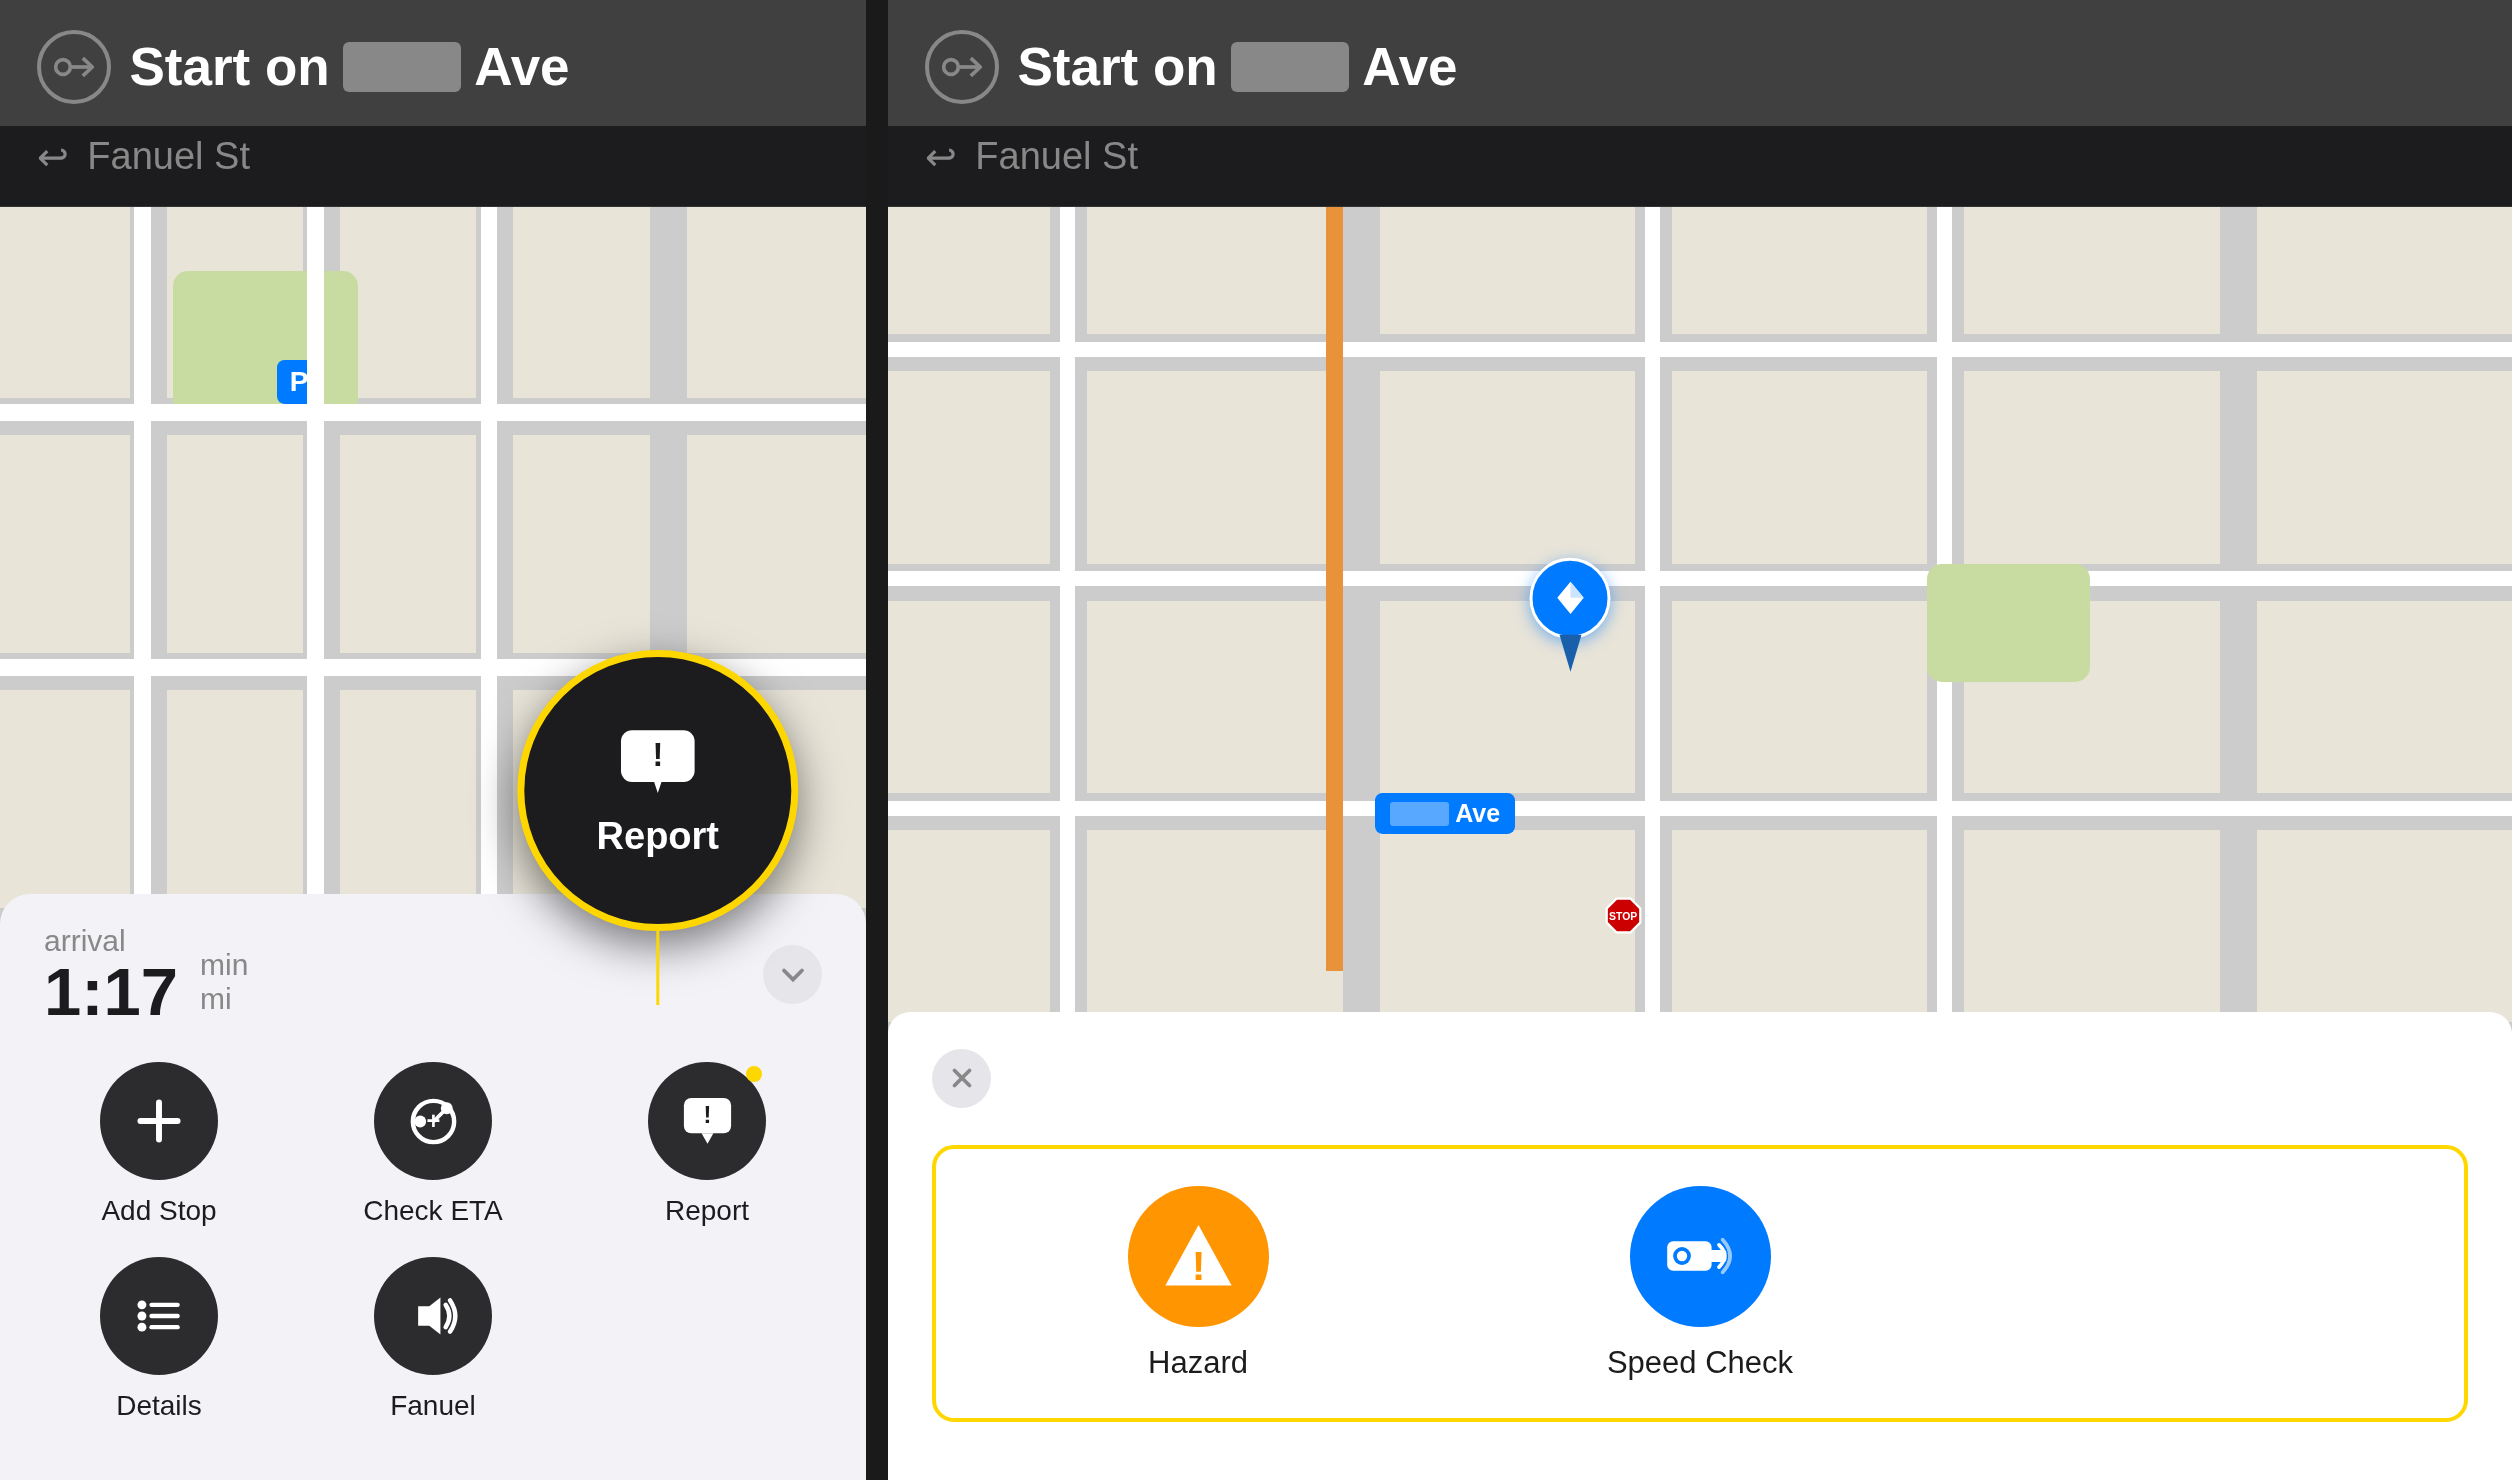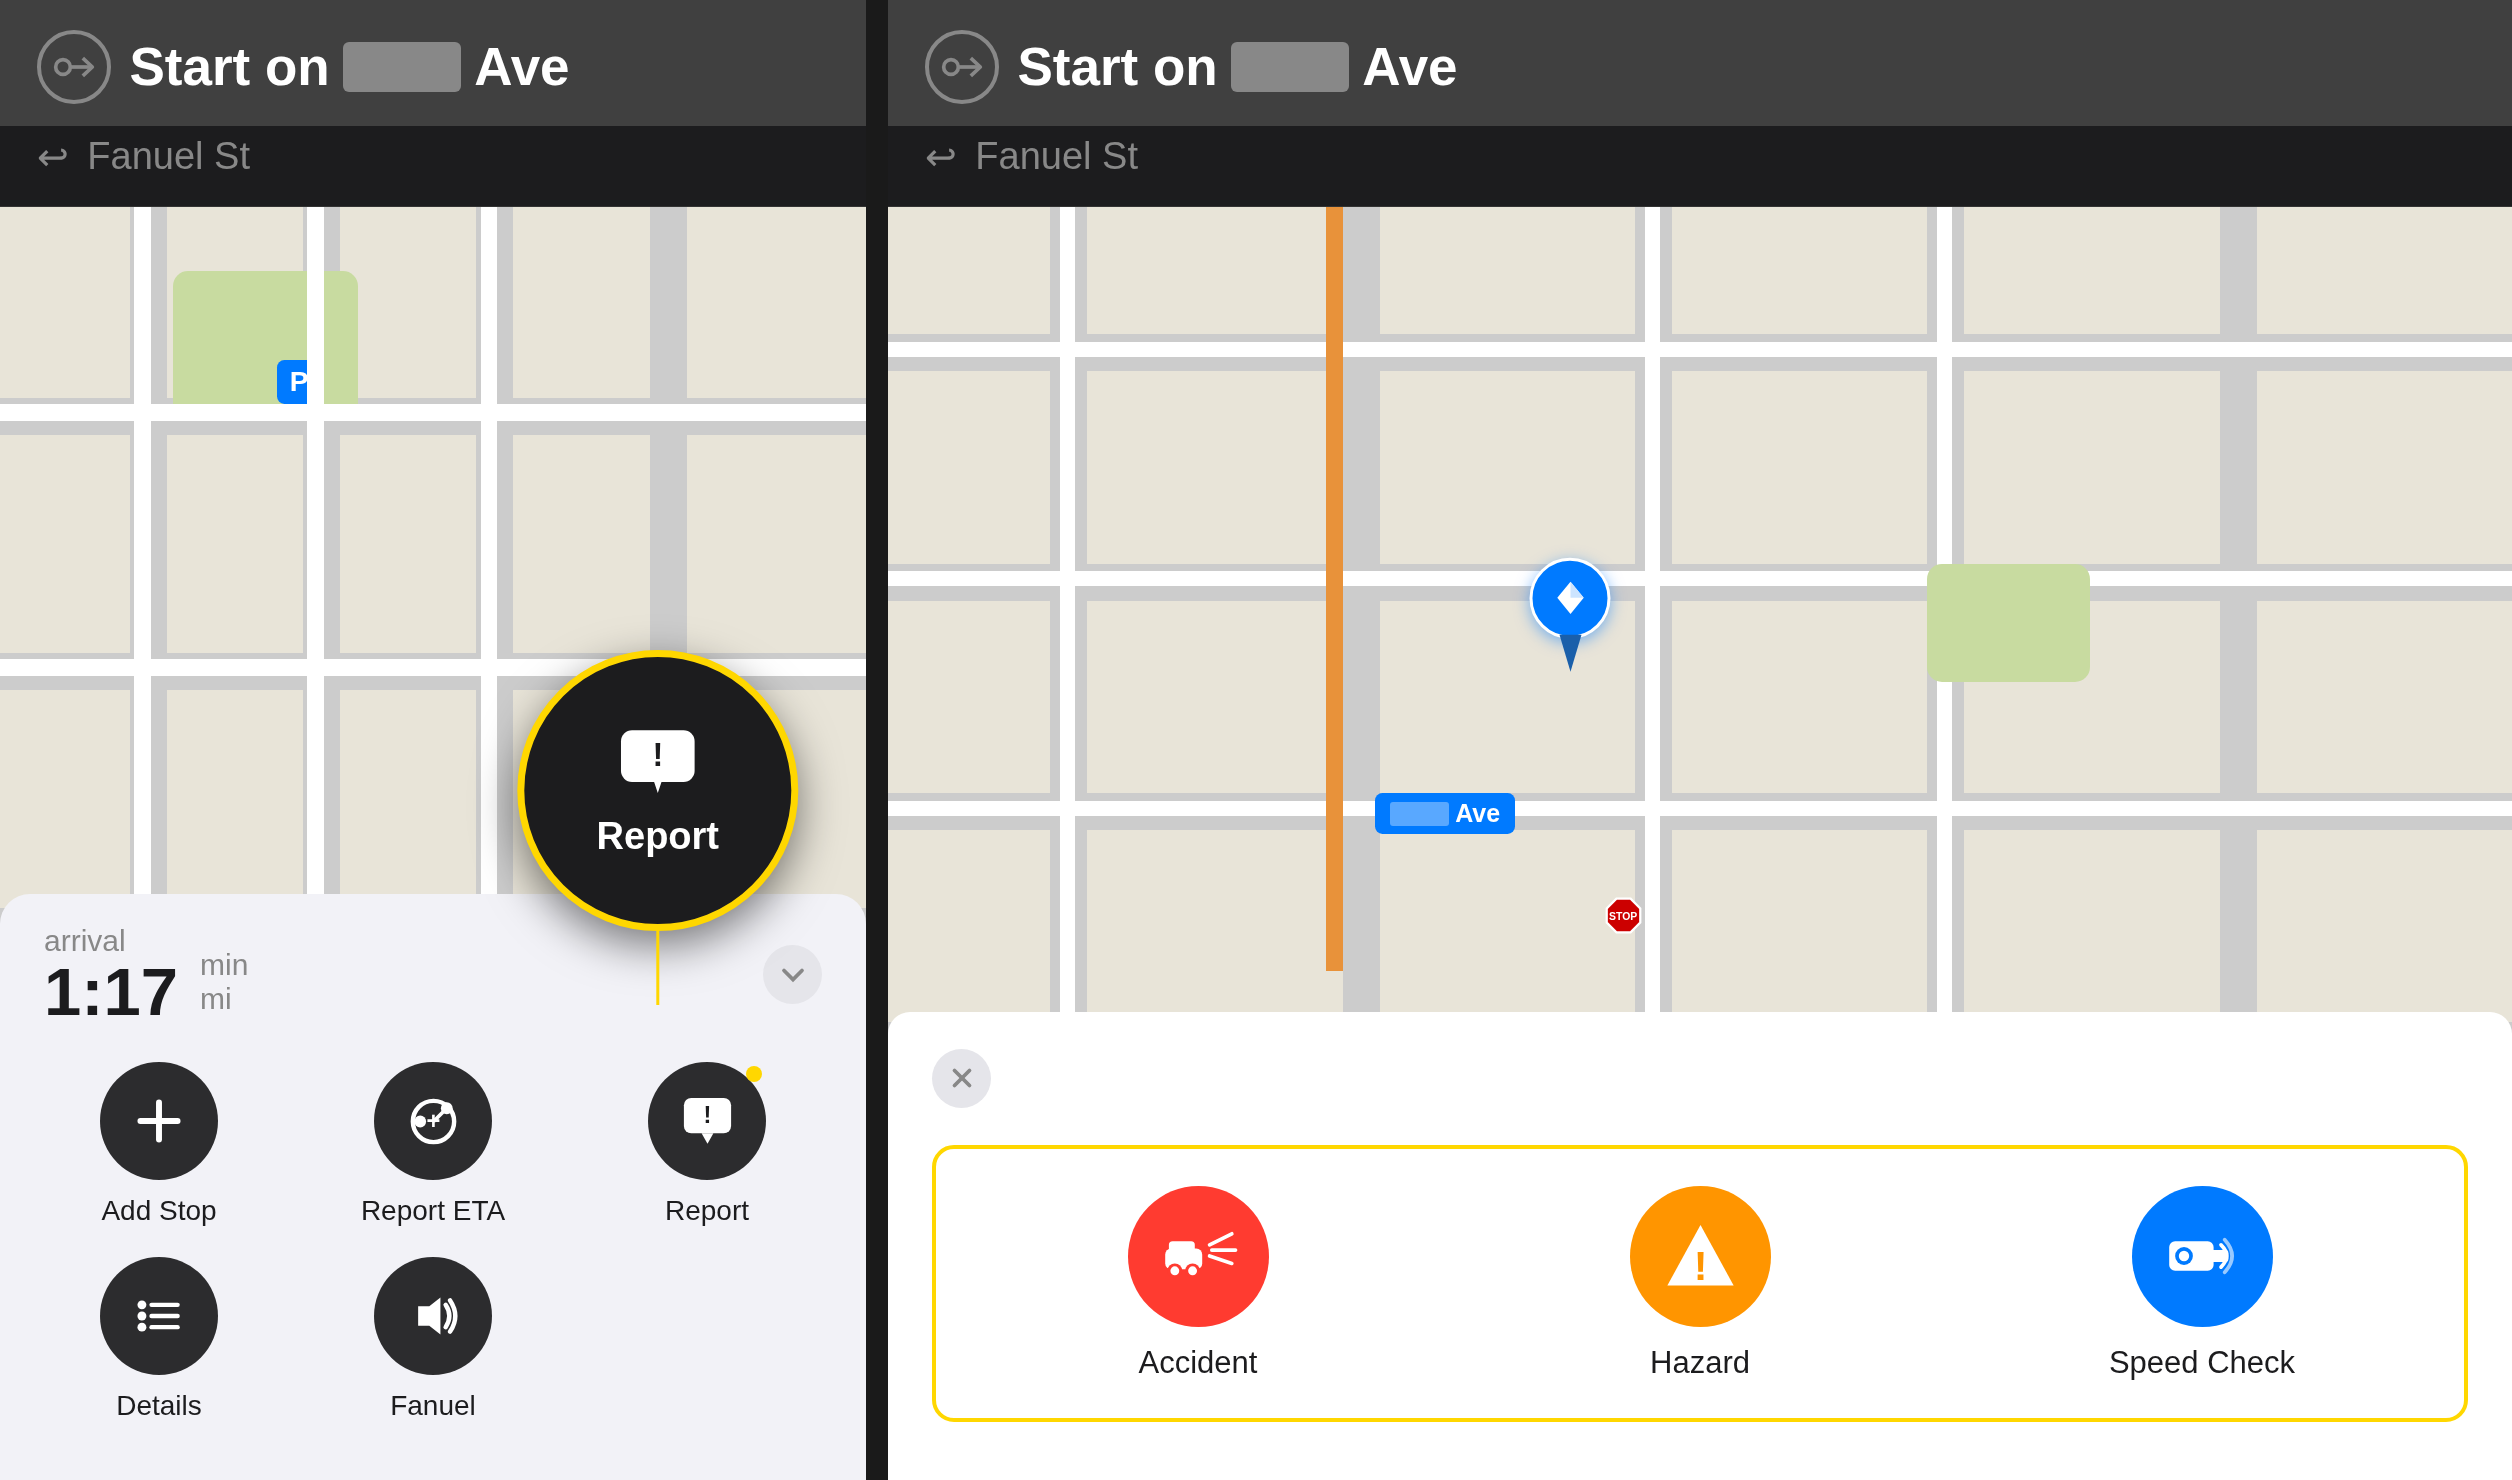--- a/index.html
+++ b/index.html
@@ -424,21 +424,21 @@
         <div class="bs-btn-item">
           <div class="bs-btn-circle">
             <svg width="59" height="59" viewBox="0 0 80 80">
               <circle cx="40" cy="40" r="28" fill="none" stroke="white" stroke-width="6"></circle>
               <circle cx="58" cy="22" r="8" fill="white"></circle>
               <line x1="40" y1="40" x2="58" y2="22" stroke="white" stroke-width="5"></line>
               <circle cx="22" cy="40" r="8" fill="white" stroke="none"></circle>
               <text x="40" y="50" text-anchor="middle" font-size="32" fill="white" font-weight="600">+</text>
             </svg>
           </div>
-          <span class="bs-btn-label">Report ETA</span>
+          <span class="bs-btn-label">Check ETA</span>
         </div>
 
         <div class="bs-btn-item">
           <div class="bs-btn-circle" style="position:relative;">
             <svg width="59" height="59" viewBox="0 0 80 80">
               <rect x="8" y="8" width="64" height="48" rx="10" ry="10" fill="white"></rect>
               <polygon points="32,56 48,56 40,70" fill="white"></polygon>
               <text x="40" y="42" text-anchor="middle" font-size="32" font-weight="900" fill="#1c1c1e">!</text>
             </svg>
             <div style="position:absolute;top:3.7px;right:3.7px;width:16.3px;height:16.3px;background:#ffd700;border-radius:50%;"></div>
@@ -554,38 +554,20 @@
         <div class="bs-close-btn">
           <svg width="30" height="30" viewBox="0 0 40 40">
               <line x1="10" y1="10" x2="30" y2="30" stroke="#888" stroke-width="5" stroke-linecap="round"></line>
               <line x1="30" y1="10" x2="10" y2="30" stroke="#888" stroke-width="5" stroke-linecap="round"></line>
             </svg>
         </div>
       </div>
 
       <div class="incident-grid">
 
-        <div class="incident-item">
-          <div class="incident-icon-circle red">
-            <svg width="89" height="74" viewBox="0 0 120 100">
-
-              <rect x="15" y="40" width="50" height="28" rx="8" fill="white"></rect>
-              <rect x="20" y="30" width="35" height="18" rx="5" fill="white"></rect>
-              <circle cx="28" cy="70" r="10" fill="#ff3b30"></circle>
-              <circle cx="28" cy="70" r="6" fill="white"></circle>
-              <circle cx="52" cy="70" r="10" fill="#ff3b30"></circle>
-              <circle cx="52" cy="70" r="6" fill="white"></circle>
-
-              <line x1="75" y1="35" x2="105" y2="20" stroke="white" stroke-width="5" stroke-linecap="round"></line>
-              <line x1="78" y1="42" x2="110" y2="42" stroke="white" stroke-width="5" stroke-linecap="round"></line>
-              <line x1="75" y1="50" x2="105" y2="60" stroke="white" stroke-width="5" stroke-linecap="round"></line>
-            </svg>
-          </div>
-          <span class="incident-label">Accident</span>
-        </div>
 
         <div class="incident-item">
           <div class="incident-icon-circle yellow">
             <svg width="81" height="74" viewBox="0 0 110 100">
               <polygon points="55,8 100,90 10,90" fill="white" stroke="none"></polygon>
               <polygon points="55,8 100,90 10,90" fill="none" stroke="#ff9500" stroke-width="0"></polygon>
               <text x="55" y="82" text-anchor="middle" font-size="56" font-weight="900" fill="#ff9500">!</text>
             </svg>
           </div>
           <span class="incident-label">Hazard</span>

